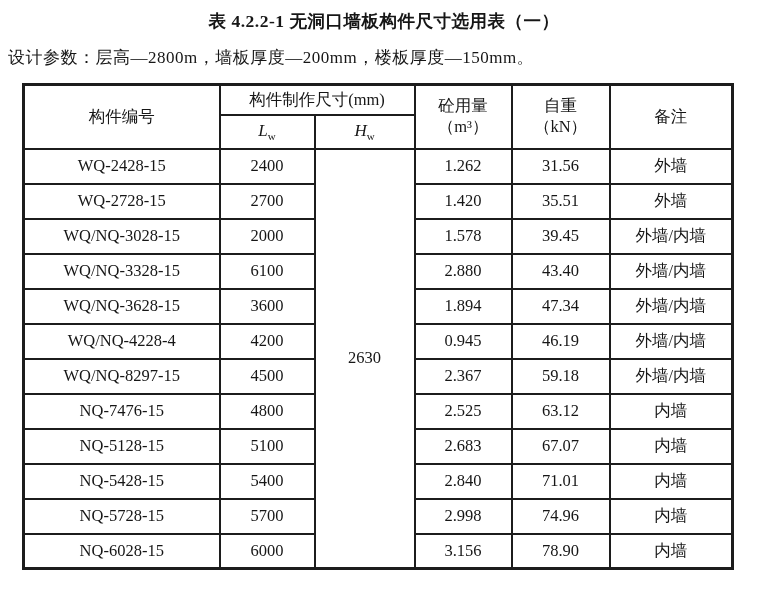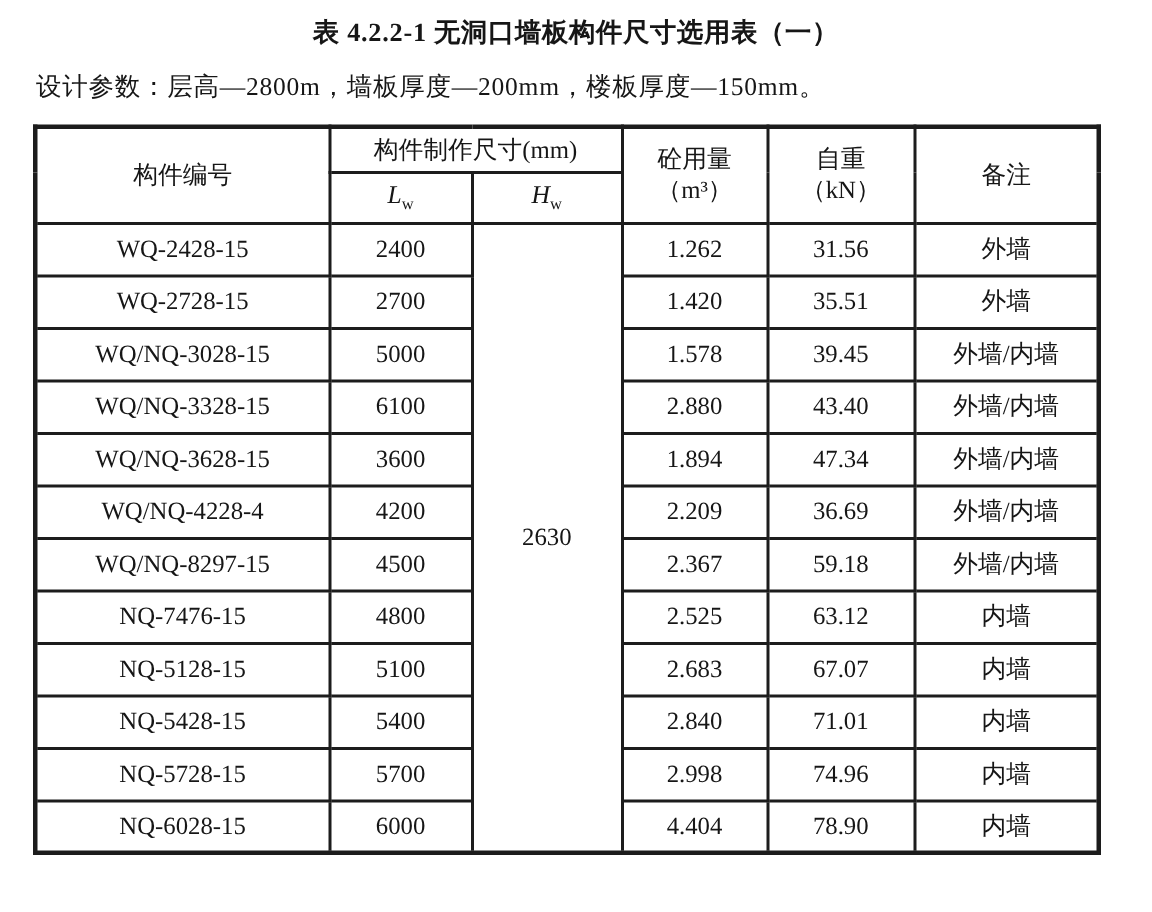--- a/index.html
+++ b/index.html
@@ -18,21 +18,21 @@
     left: 0;
     width: 768px;
     text-align: center;
     font-size: 17.5px;
     font-weight: bold;
     letter-spacing: 0.5px;
   }
   .doc-subtitle {
     position: absolute;
     top: 46px;
-    left: 24px;
+    left: 8px;
     font-size: 17px;
     letter-spacing: 0.5px;
   }
   table.spec {
     position: absolute;
     left: 22px;
     top: 83px;
     width: 709px;
     border-collapse: collapse;
     table-layout: fixed;
@@ -102,21 +102,21 @@
       </tr>
       <tr class="data-row">
         <td>WQ-2728-15</td>
         <td>2700</td>
         <td>1.420</td>
         <td>35.51</td>
         <td>外墙</td>
       </tr>
       <tr class="data-row">
         <td>WQ/NQ-3028-15</td>
-        <td>5000</td>
+        <td>2000</td>
         <td>1.578</td>
         <td>39.45</td>
         <td>外墙/内墙</td>
       </tr>
       <tr class="data-row">
         <td>WQ/NQ-3328-15</td>
         <td>6100</td>
         <td>2.880</td>
         <td>43.40</td>
         <td>外墙/内墙</td>
@@ -124,22 +124,22 @@
       <tr class="data-row">
         <td>WQ/NQ-3628-15</td>
         <td>3600</td>
         <td>1.894</td>
         <td>47.34</td>
         <td>外墙/内墙</td>
       </tr>
       <tr class="data-row">
         <td>WQ/NQ-4228-4</td>
         <td>4200</td>
-        <td>2.209</td>
-        <td>36.69</td>
+        <td>0.945</td>
+        <td>46.19</td>
         <td>外墙/内墙</td>
       </tr>
       <tr class="data-row">
         <td>WQ/NQ-8297-15</td>
         <td>4500</td>
         <td>2.367</td>
         <td>59.18</td>
         <td>外墙/内墙</td>
       </tr>
       <tr class="data-row">
@@ -166,20 +166,20 @@
       <tr class="data-row">
         <td>NQ-5728-15</td>
         <td>5700</td>
         <td>2.998</td>
         <td>74.96</td>
         <td>内墙</td>
       </tr>
       <tr class="data-row">
         <td>NQ-6028-15</td>
         <td>6000</td>
-        <td>4.404</td>
+        <td>3.156</td>
         <td>78.90</td>
         <td>内墙</td>
       </tr>
     </tbody>
   </table>
 
 </div>
 
 </body></html>

